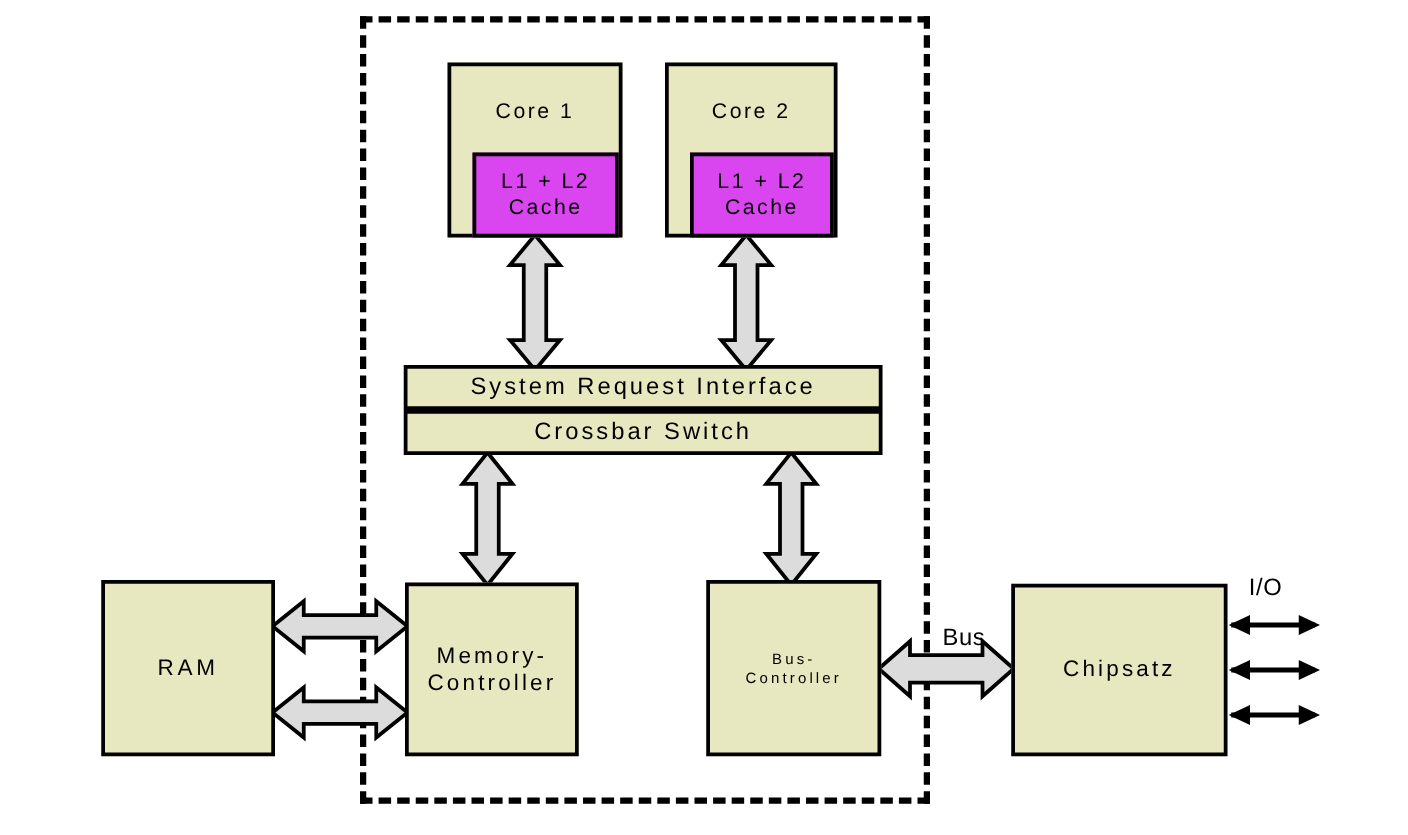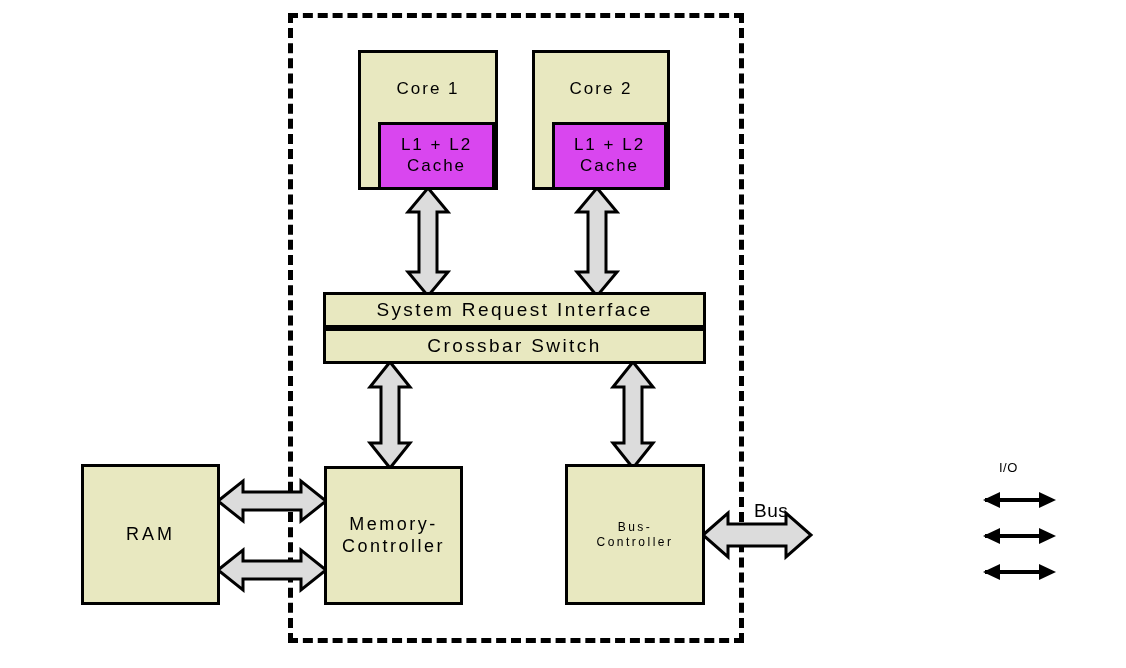--- a/index.html
+++ b/index.html
@@ -124,18 +124,19 @@
   <div class="box" style="left:323px; top:328px; width:383px; height:36px; font-size:19px; letter-spacing:2.4px;">Crossbar Switch</div>
 
   <div class="box" style="left:81px; top:464px; width:139px; height:141px; font-size:18px; letter-spacing:3px;">RAM</div>
 
   <div class="box" style="left:324px; top:466px; width:139px; height:139px; font-size:18px; letter-spacing:2.5px;">Memory-
 Controller</div>
 
   <div class="box" style="left:565px; top:464px; width:140px; height:141px; font-size:12px; letter-spacing:2.5px;">Bus-
 Controller</div>
 
+  <div class="box" style="left:809px; top:467px; width:173px; height:138px; font-size:18px; letter-spacing:2.5px;">Chipsatz</div>
 
   <div class="label-free" style="left:754px; top:500px; font-size:19px;">Bus</div>
 
-  <div class="label-free" style="left:999px; top:460px; font-size:13px;">I/O</div>
+  <div class="label-free" style="left:999px; top:460px; font-size:19px;">I/O</div>
 
 </div>
 
 </body></html>

